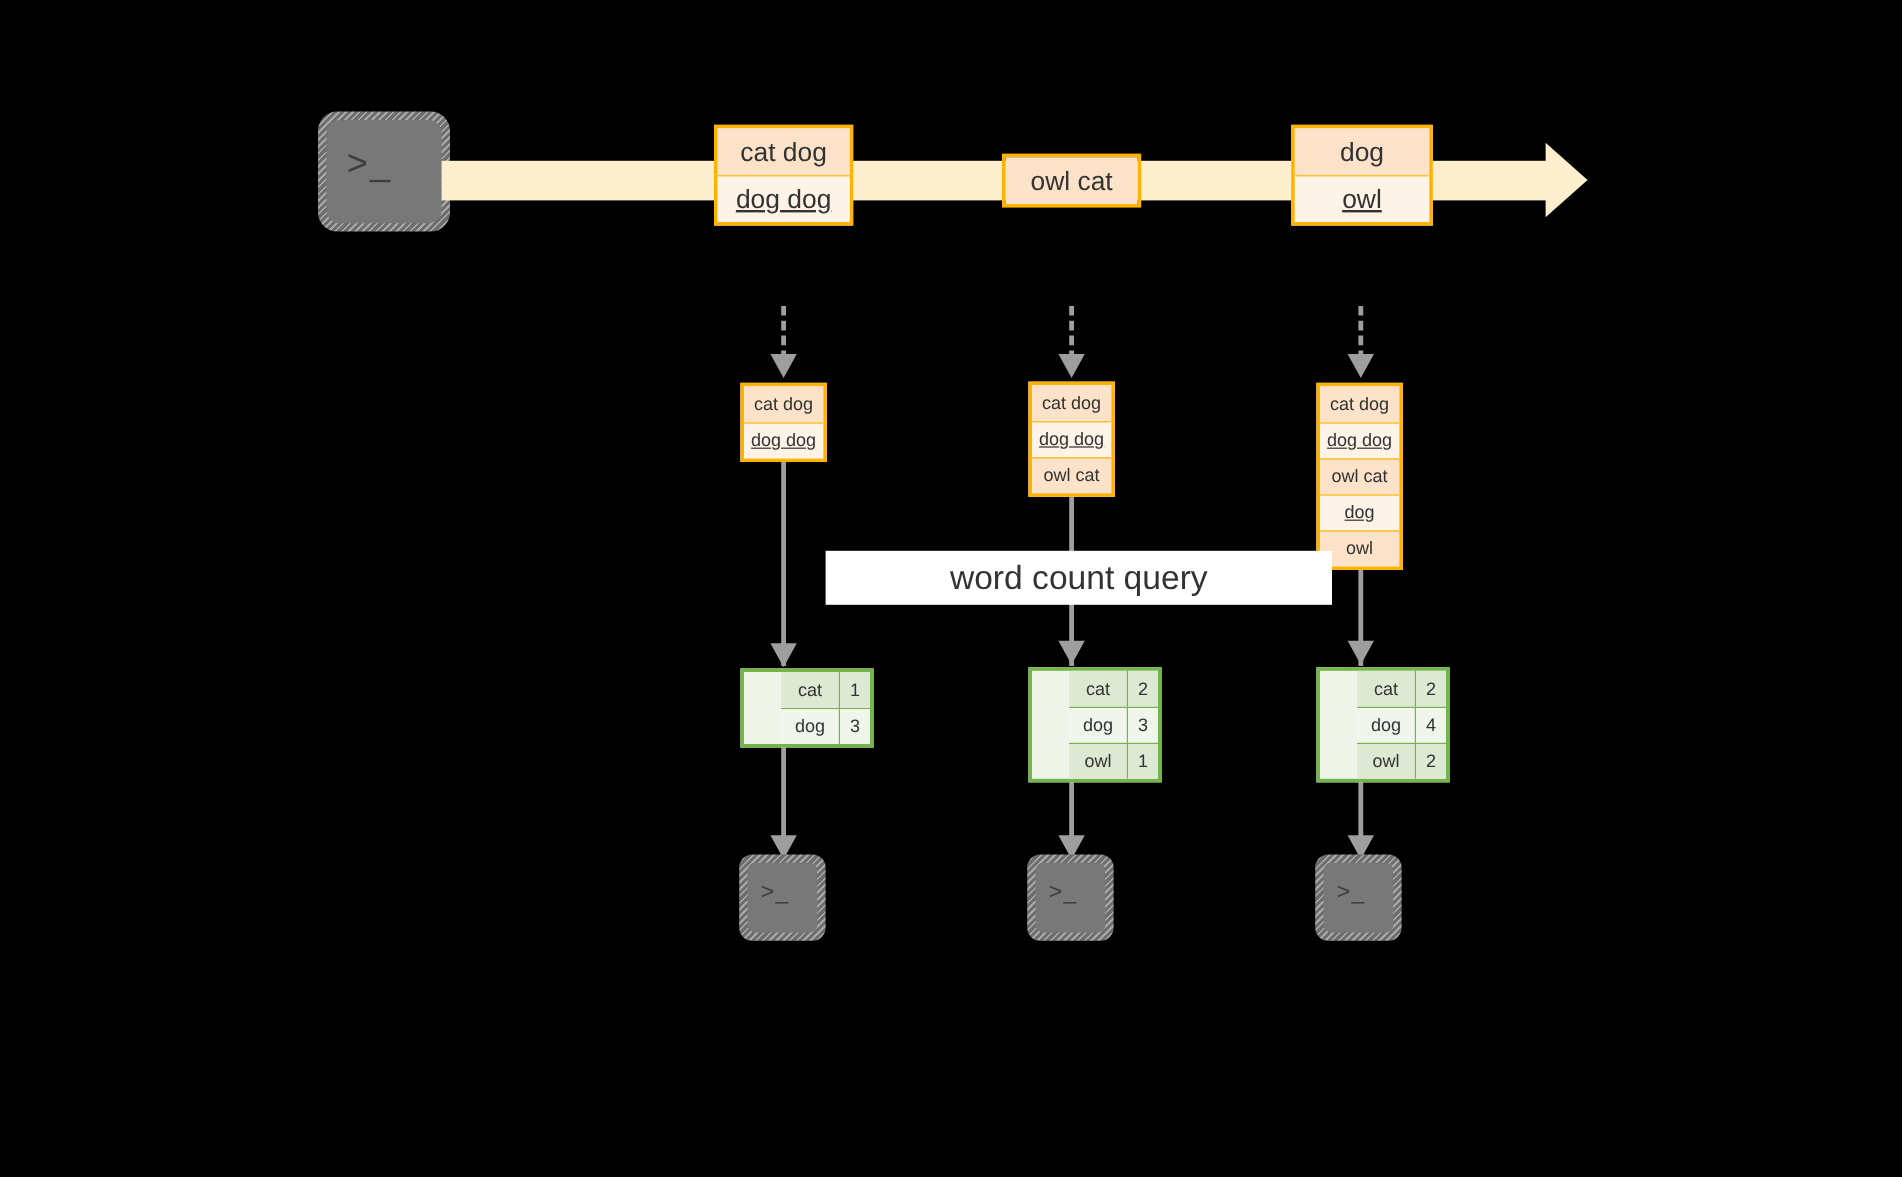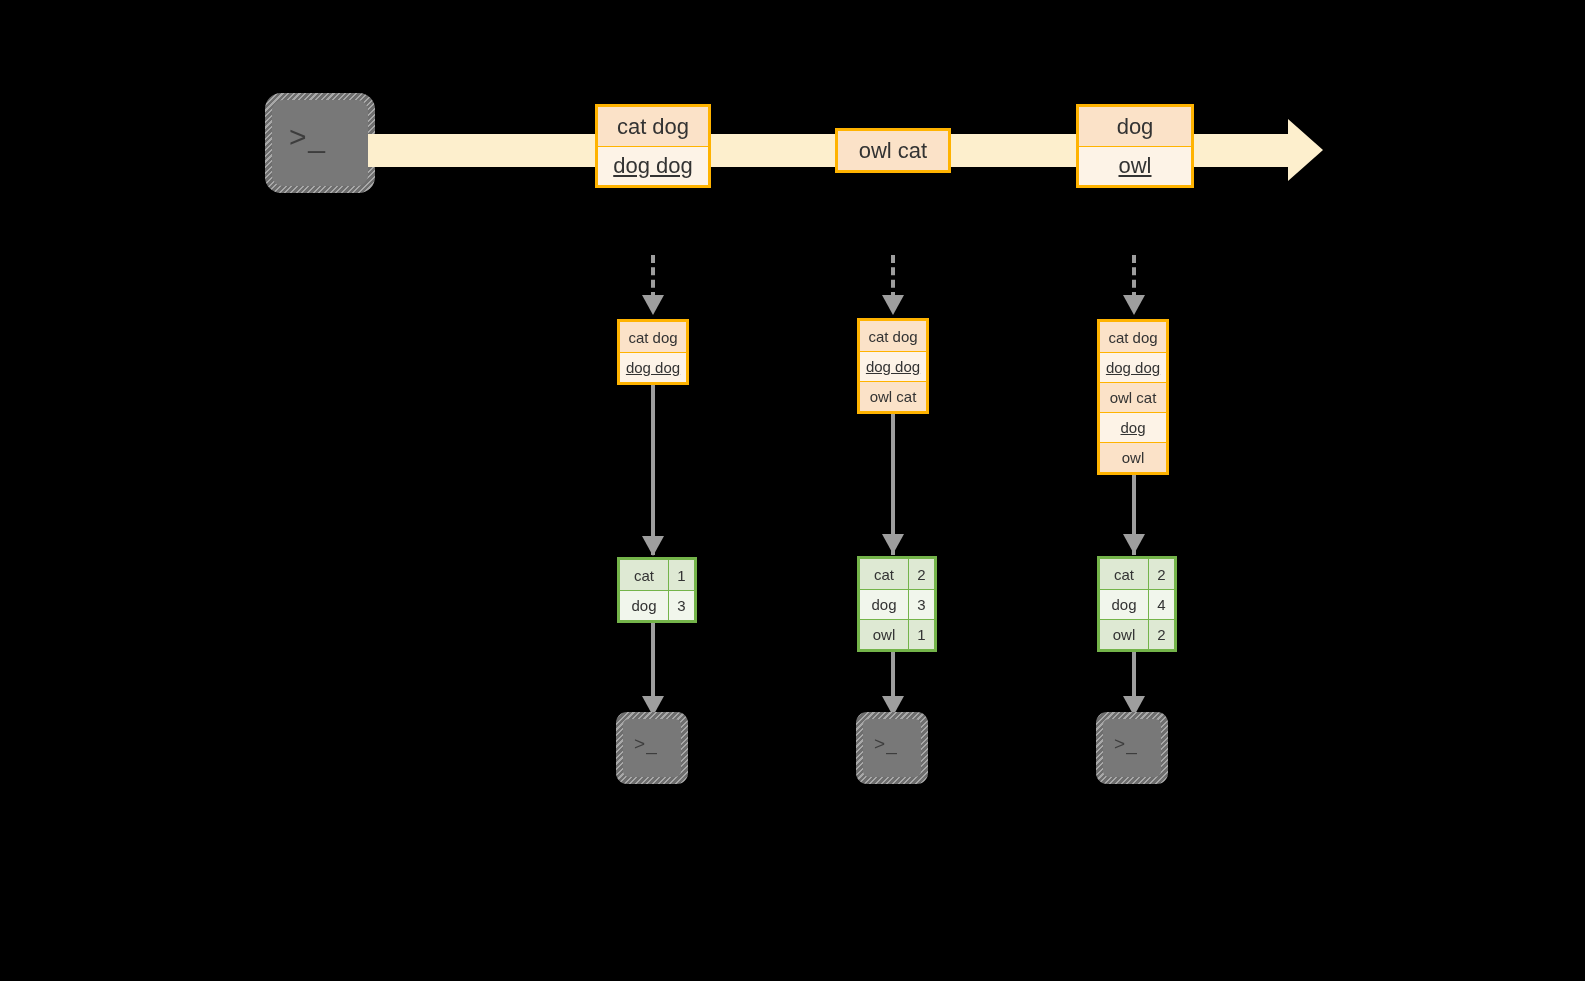--- a/index.html
+++ b/index.html
@@ -105,20 +105,21 @@
     position: absolute;
     border: 3px solid #74B44A;
     background: #EEF4E8;
     display: flex;
     flex-direction: column;
   }
   .restable .row {
     display: flex;
     border-top: 1.5px solid #74B44A;
     height: 30px;
+    margin-left: 31px;
   }
   .restable .row:first-child { border-top: none; }
   .restable .row .k,
   .restable .row .v {
     display: flex;
     align-items: center;
     justify-content: center;
     color: #333333;
     font-size: 15px;
     white-space: nowrap;
@@ -232,20 +233,23 @@
   </div>
 
   <div class="recbox sml" style="left:1097px; top:319px; width:72px;">
     <div class="cell dark">cat dog</div>
     <div class="cell light">dog dog</div>
     <div class="cell dark">owl cat</div>
     <div class="cell light">dog</div>
     <div class="cell dark">owl</div>
   </div>
 
+  <div class="banner">
+    <span>word count query</span>
+  </div>
 
   <div class="restable" style="left:617px; top:557px;">
     <div class="row dark">
       <span class="k">cat</span>
       <span class="v">1</span>
     </div>
     <div class="row light">
       <span class="k">dog</span>
       <span class="v">3</span>
     </div>

